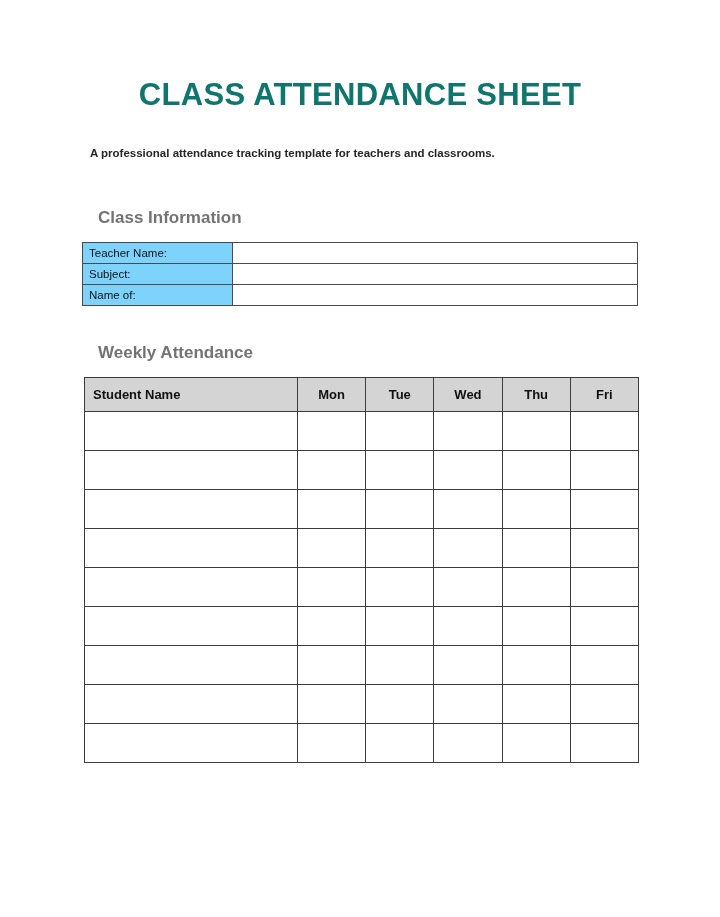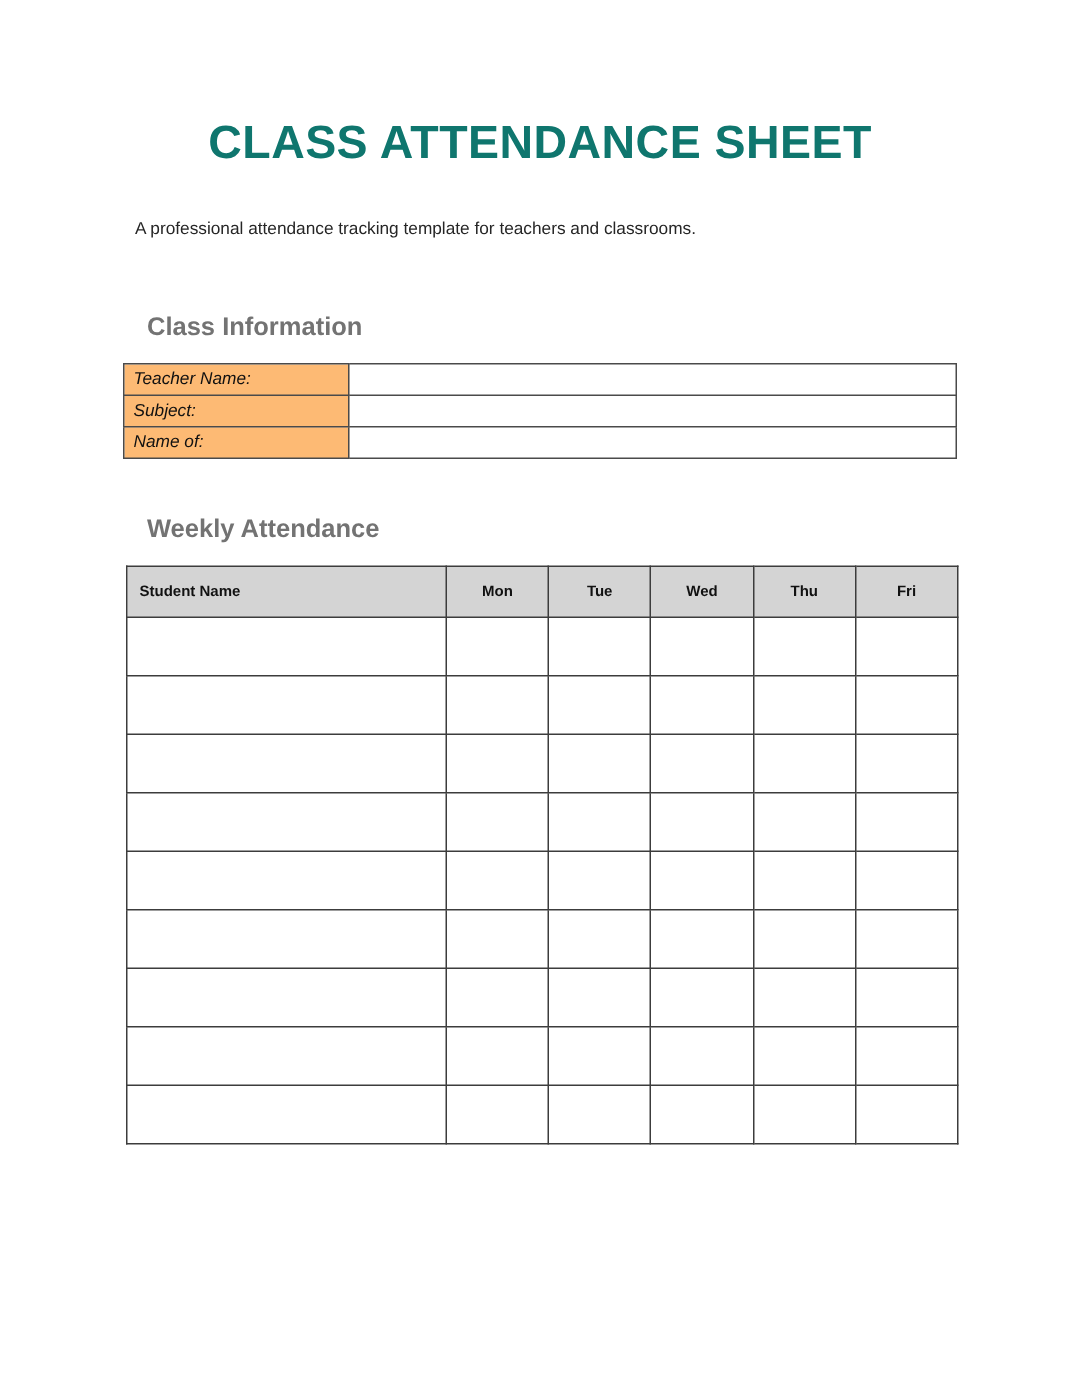--- a/index.html
+++ b/index.html
@@ -36,21 +36,21 @@
     line-height: 34px;
   }
 
   .doc-subtitle {
     font-size: 11.5px;
     color: #262626;
     margin: 0;
     padding-left: 90px;
     padding-top: 34px;
     line-height: 14px;
-    font-weight: normal;
+    font-weight: bold;
   }
 
   
   .section-heading {
     font-size: 17px;
     font-weight: bold;
     color: #737373;
     padding-left: 98px;
     margin: 0;
     line-height: 20px;
@@ -74,44 +74,43 @@
   .info-table td {
     border: 1px solid #4a4a4a;
     height: 21px;
     padding: 0 6px;
     font-size: 11.5px;
     line-height: 14px;
     vertical-align: middle;
     box-sizing: border-box;
   }
   .info-table td.label-cell {
-    background: #fdba74;
+    background: #7dd3fc;
     width: 150px;
     color: #111111;
-    font-style: italic;
   }
   .info-table td.value-cell {
     background: #ffffff;
   }
 
   .attendance-table {
     margin-left: 84px;
     margin-top: 14px;
     width: 554px;
     border: 1.6px solid #1c1c1c;
   }
   .attendance-table th,
   .attendance-table td {
     border: 1.2px solid #3c3c3c;
     box-sizing: border-box;
   }
   .attendance-table thead th {
     background: #d4d4d4;
     height: 34px;
-    font-size: 10px;
+    font-size: 13px;
     font-weight: bold;
     color: #111111;
     padding: 0 8px;
     vertical-align: middle;
   }
   .attendance-table thead th.col-name {
     text-align: left;
     width: 213px;
   }
   .attendance-table thead th.col-day {

